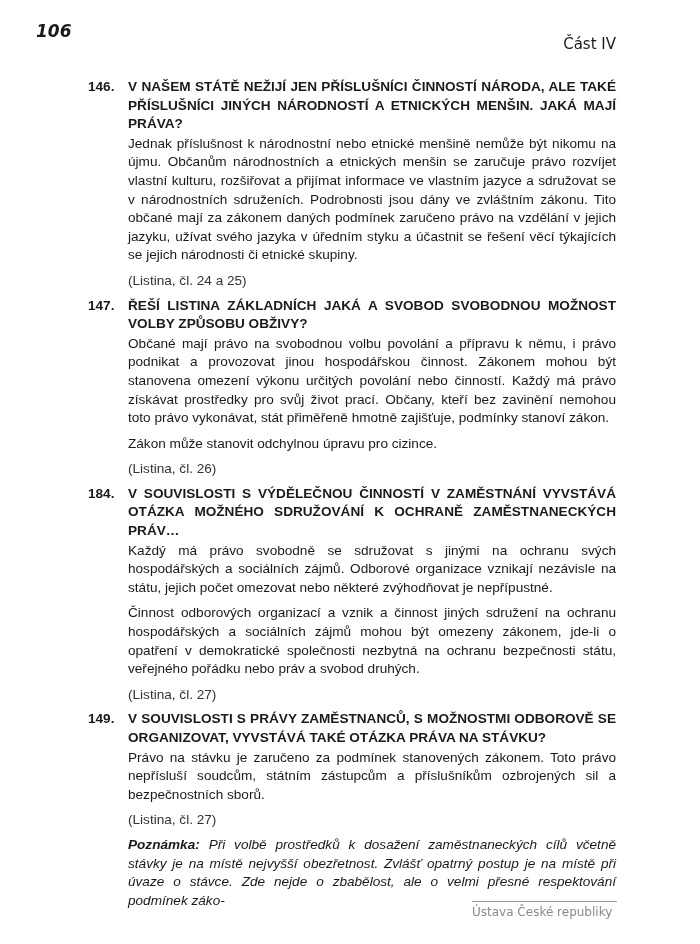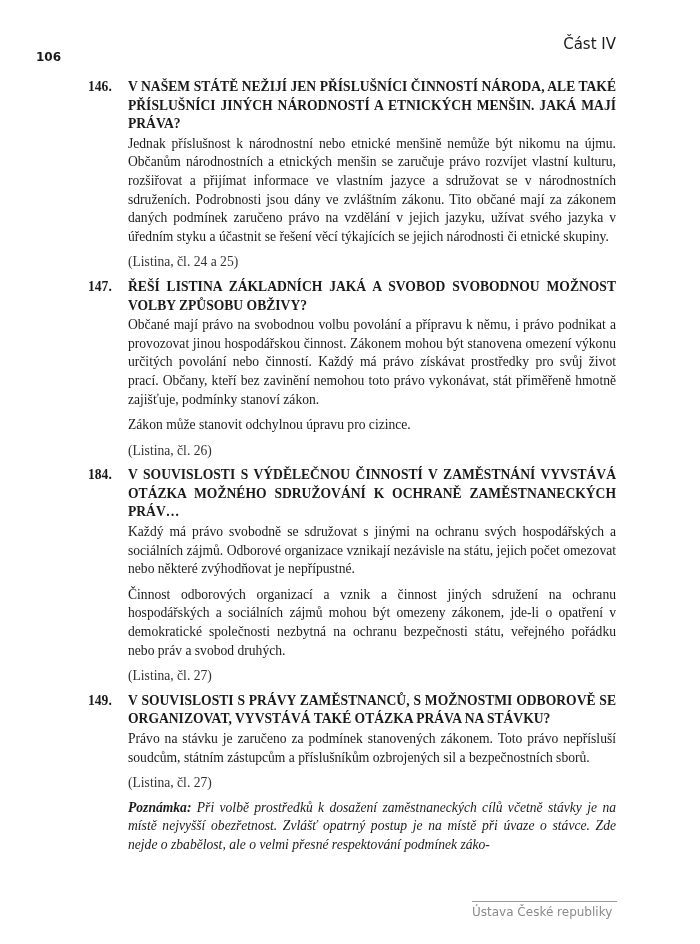--- a/index.html
+++ b/index.html
@@ -1,19 +1,19 @@
 <!DOCTYPE html>
 <html><head>
 <meta charset="utf-8">
 <style>
   html, body { margin: 0; padding: 0; background: #ffffff; }
   body { width: 700px; height: 944px; position: relative; overflow: hidden; color: #1a1a1a; }
-  .page-number { position: absolute; left: 36px; top: 50px; font-family: "DejaVu Sans", sans-serif; font-weight: bold; font-size: 12px; }
+  .page-number { position: absolute; left: 36px; top: 21px; font-family: "DejaVu Sans", sans-serif; font-weight: bold; font-size: 17px; font-style: italic; }
   .part-label { position: absolute; right: 84px; top: 35px; font-family: "DejaVu Sans", sans-serif; font-size: 15px; }
-  .content { position: absolute; left: 88px; top: 78px; width: 528px; font-family: Liberation Serif, serif; font-size: 13.6px; line-height: 18.6px; }
+  .content { position: absolute; left: 88px; top: 78px; width: 528px; font-family: Liberation Sans, sans-serif; font-size: 13.6px; line-height: 18.6px; }
   .question { position: relative; padding-left: 40px; margin-bottom: 6px; }
   .q-num { position: absolute; left: 0; top: 0; font-weight: bold; }
   .q-title { font-weight: bold; text-align: justify; }
   .body-text { text-align: justify; margin-top: 1px; }
   .para { margin: 0 0 7px 0; text-align: justify; hyphens: auto; }
   .source { margin: 0 0 6px 0; color: #333; }
   .note { margin: 4px 0 0 0; text-align: justify; font-style: italic; }
   .note-label { font-weight: bold; }
   .footer-line { position: absolute; left: 472px; top: 901px; width: 145px; border-top: 1px solid #9a9a9a; }
   .footer-title { position: absolute; left: 472px; top: 905px; font-family: "DejaVu Sans", sans-serif; font-size: 12px; color: #8a8a8a; }

